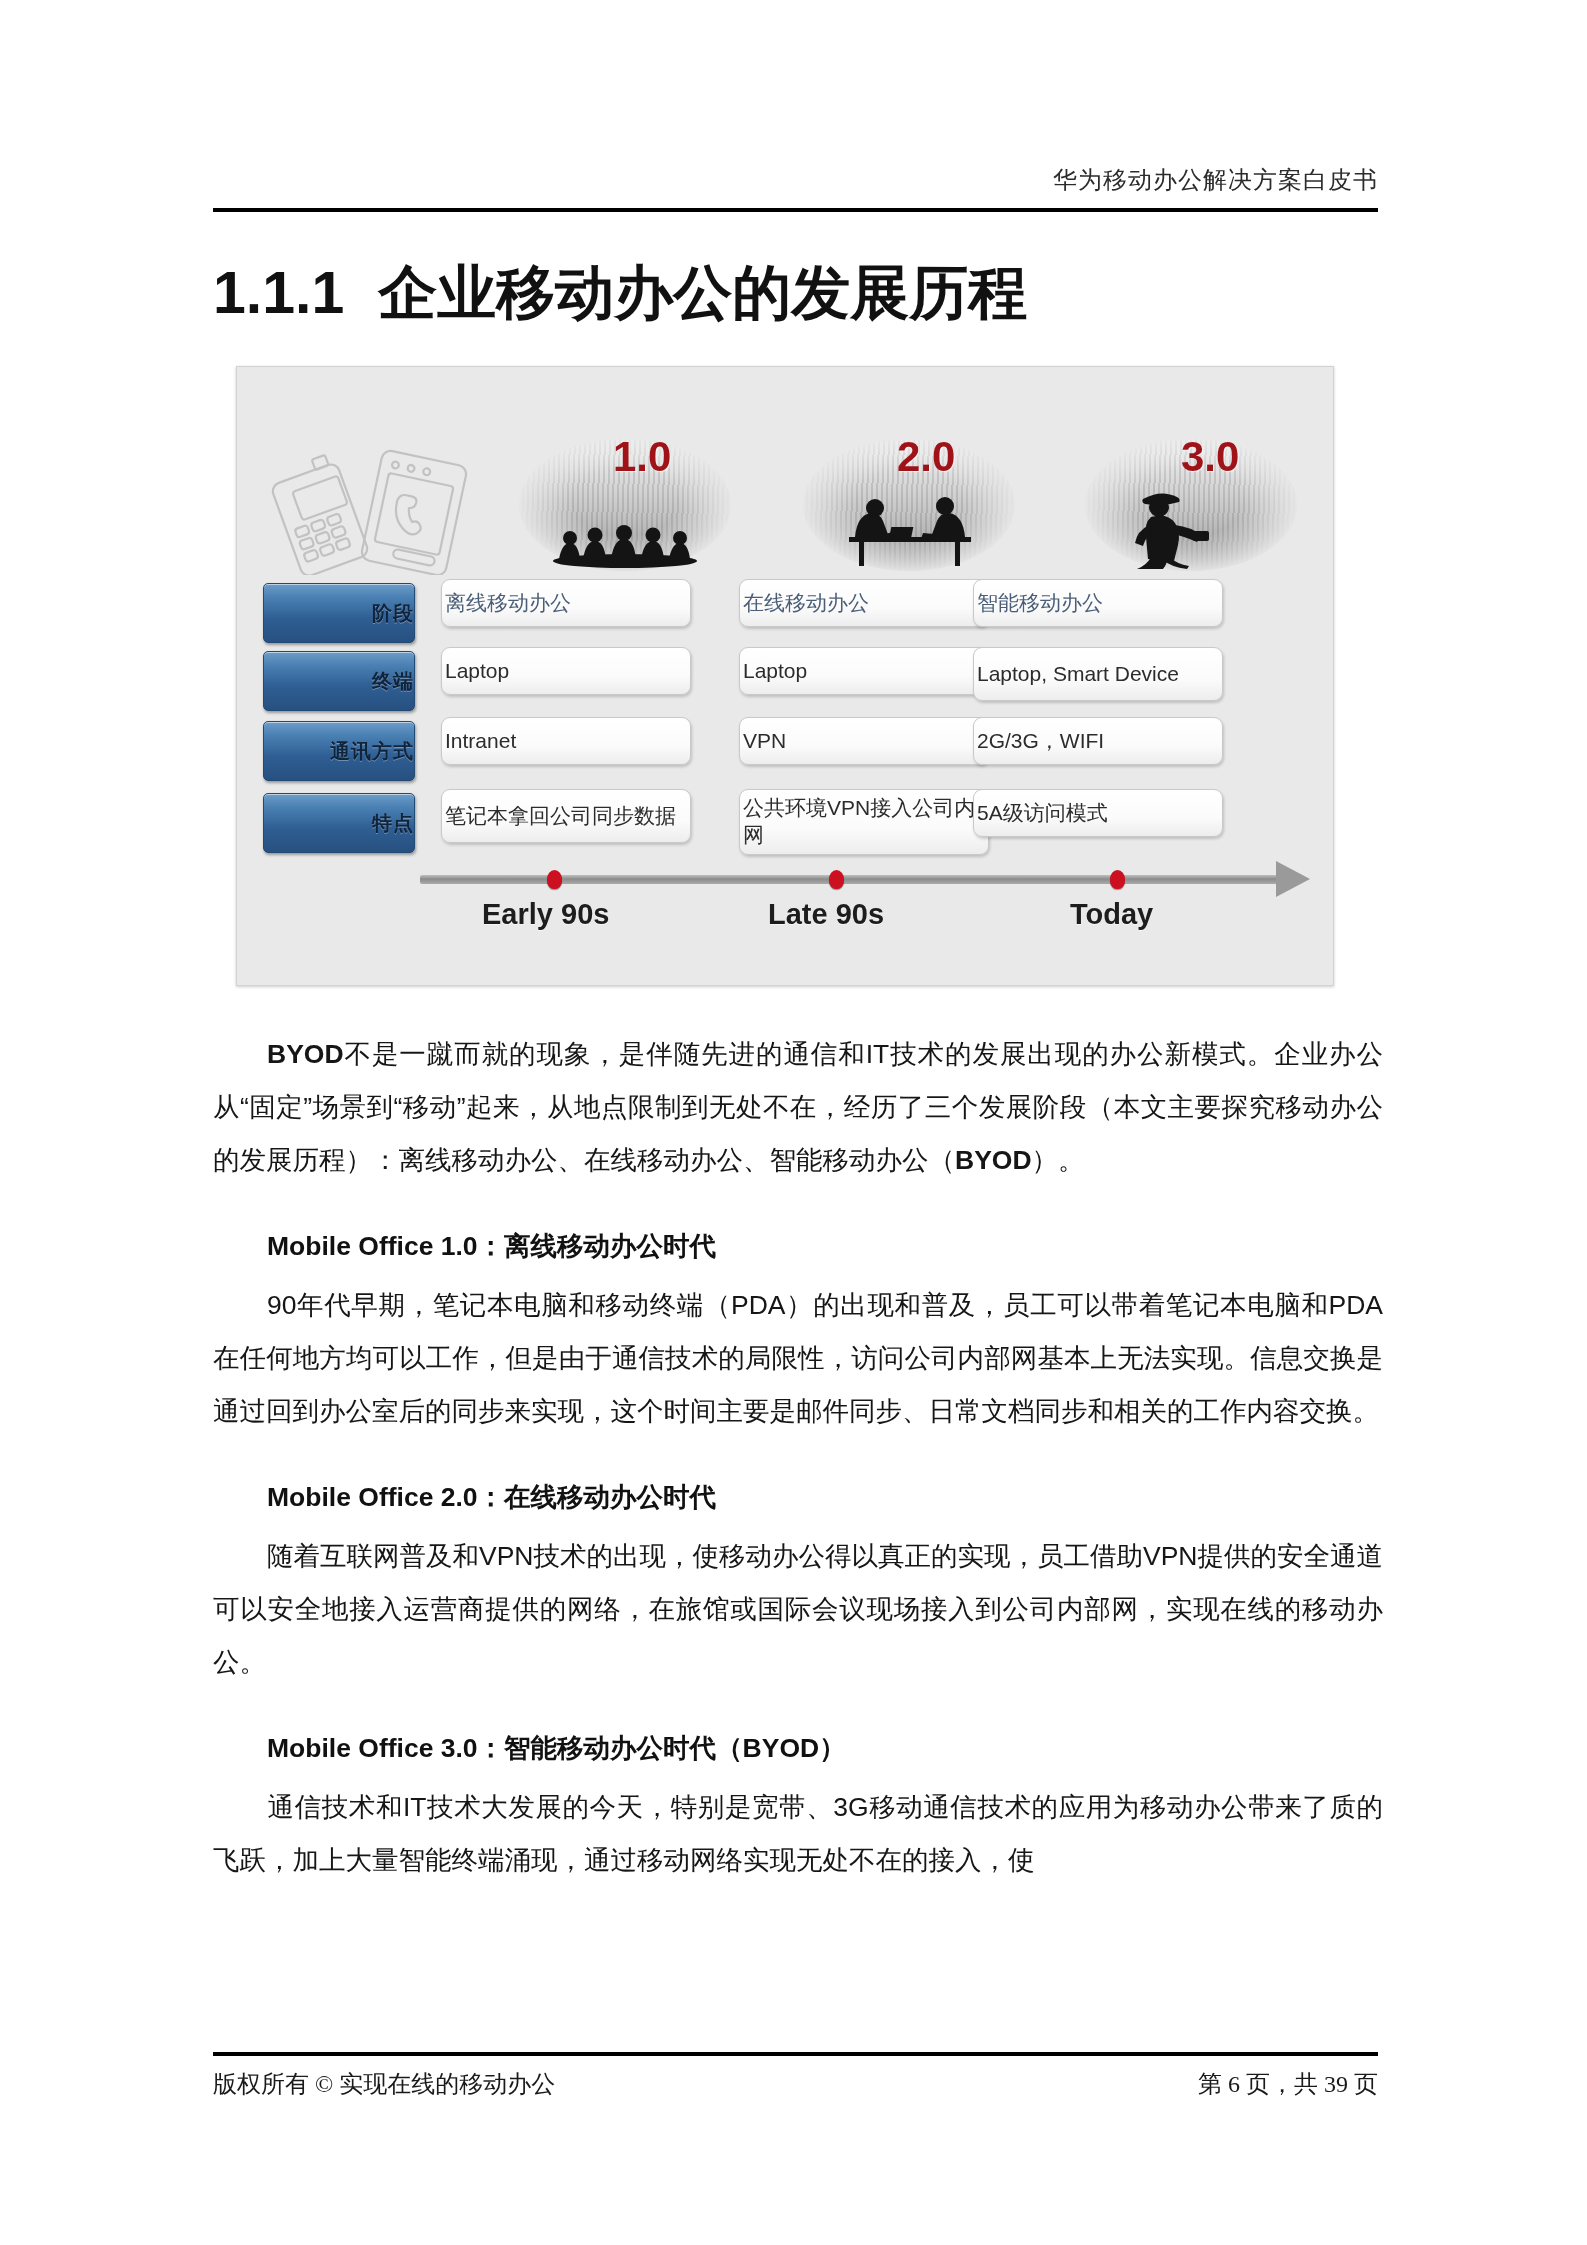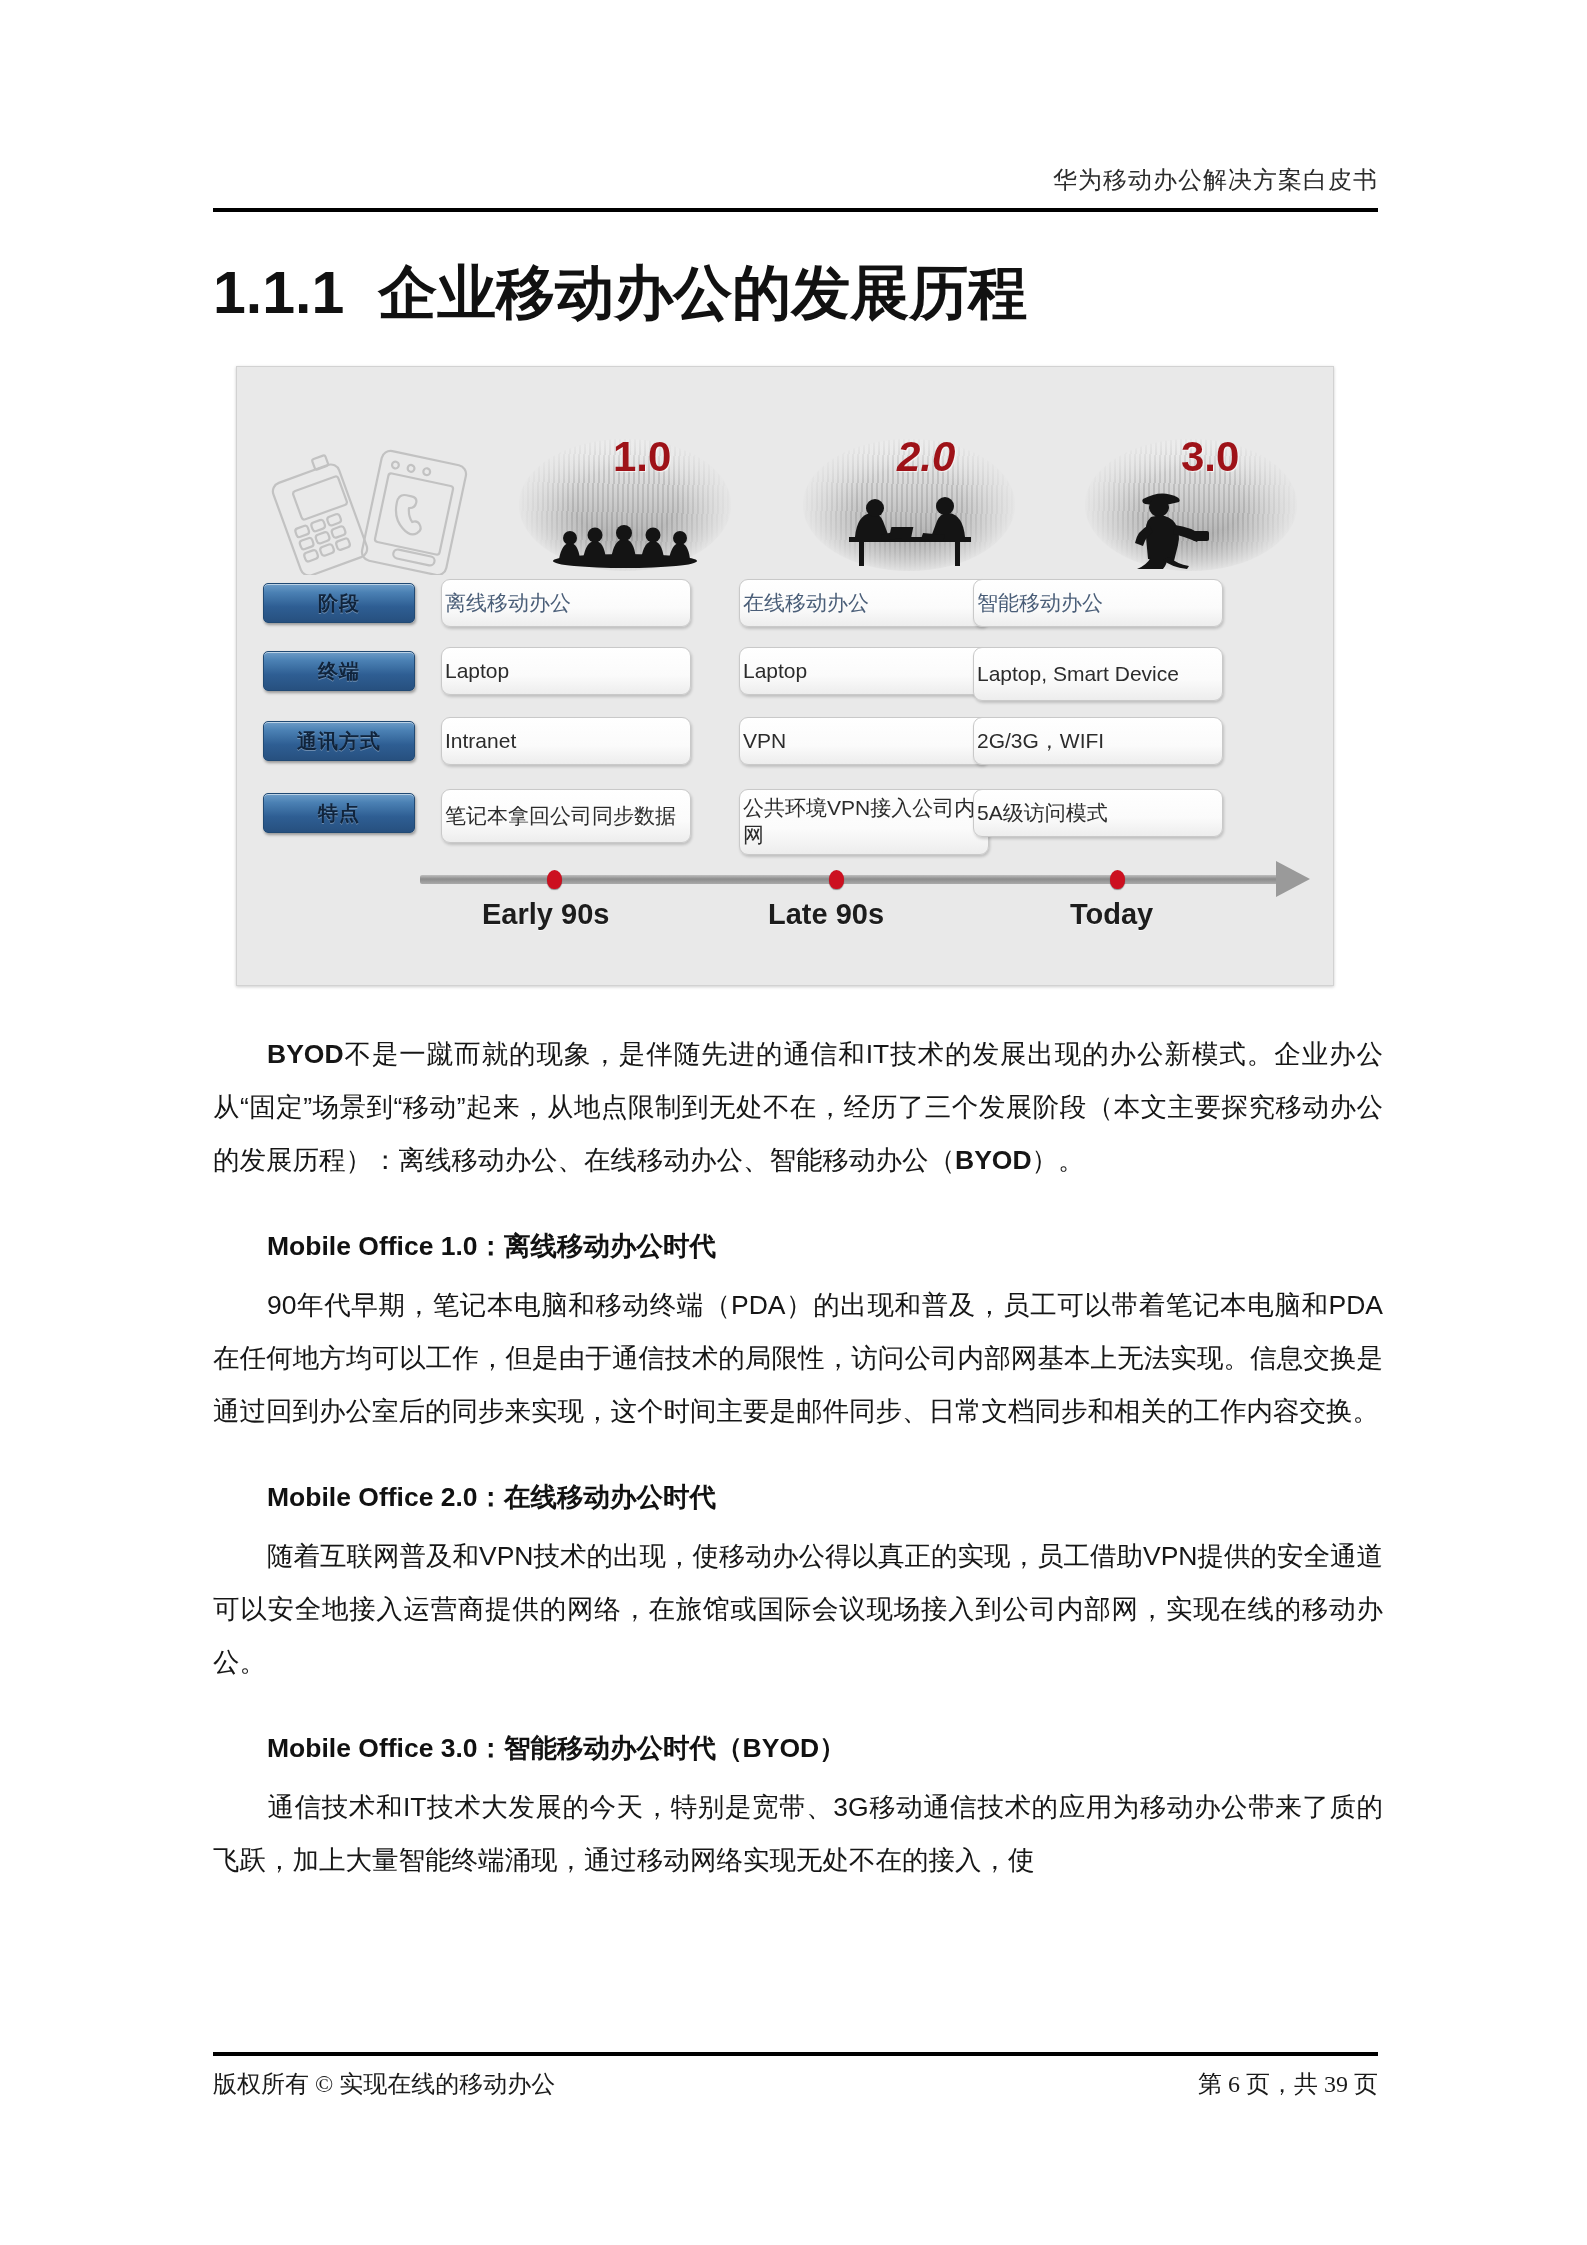--- a/index.html
+++ b/index.html
@@ -160,28 +160,28 @@
   .row.r0 { top: 0px; }
   .row.r1 { top: 68px; }
   .row.r2 { top: 138px; }
   .row.r3 { top: 210px; }
 
   .rowlabel {
     position: absolute;
     left: 26px;
     top: 4px;
     width: 152px;
-    height: 40px;
+    height: 60px;
     border-radius: 5px;
     background: linear-gradient(180deg, #6e9dc8 0%, #4b81b4 22%, #2e5e93 60%, #27507f 100%);
     border: 1px solid #214a74;
     box-shadow: inset 0 1px 0 rgba(255,255,255,0.55), 1px 2px 3px rgba(0,0,0,0.35);
     display: flex;
     align-items: center;
-    justify-content: center;
+    justify-content: flex-end;
   }
   .rowlabel span {
     font-size: 20px;
     font-weight: bold;
     color: #10243c;
     letter-spacing: 1px;
     text-shadow: 0 1px 0 rgba(255,255,255,0.30);
   }
 
   .cell {
@@ -387,21 +387,21 @@
               <rect x="152" y="51" width="5" height="24"></rect>
             <path d="M52 46 q2 -22 16 -24 q8 -1 12 8 l6 16 z"></path>
               <circle cx="72" cy="17" r="9"></circle>
             <path d="M78 44 l24 -6 l3 8 l-26 4 z"></path>
             <path d="M162 46 q-2 -22 -16 -24 q-8 -1 -12 8 l-6 16 z"></path>
               <circle cx="142" cy="15" r="9"></circle>
             <path d="M120 42 l22 2 l-2 7 l-22 -3 z"></path>
             <rect x="96" y="36" width="22" height="11" transform="skewX(-12)"></rect>
           </g>
         </svg>
-        <div class="ver-label" style="left:94px;font-style:italic;">2.0</div>
+        <div class="ver-label" style="left:94px;">2.0</div>
       </div>
 
       <div class="vignette" style="left:848px;">
         <div class="blob"></div>
         <svg class="scene" viewBox="0 0 212 78">
           <g fill="#141414">
             <path d="M58 8 q18 -10 34 -2 q4 2 2 5 q-16 5 -34 2 q-4 -2 -2 -5 z"></path>
             <circle cx="74" cy="16" r="10"></circle>
             <path d="M66 26 q16 -5 24 6 q6 9 3 22 l-4 16 l-26 -2 l-2 -22 q-2 -14 5 -20 z"></path>
             <path d="M90 34 q16 2 26 10 l-4 7 q-14 -6 -24 -8 z"></path>

